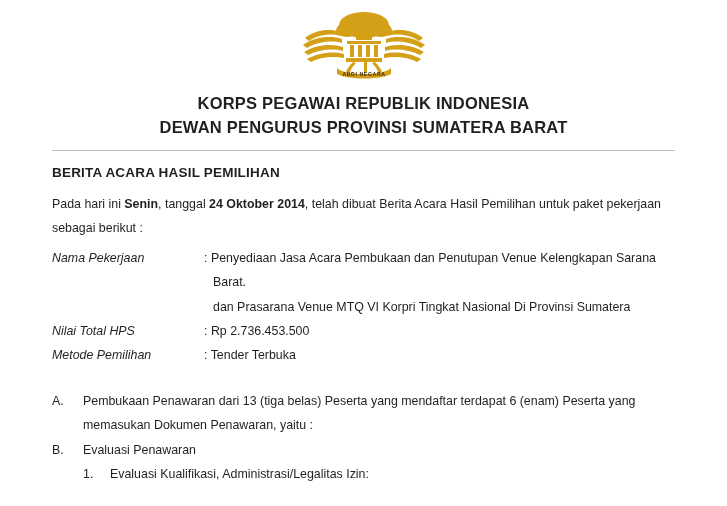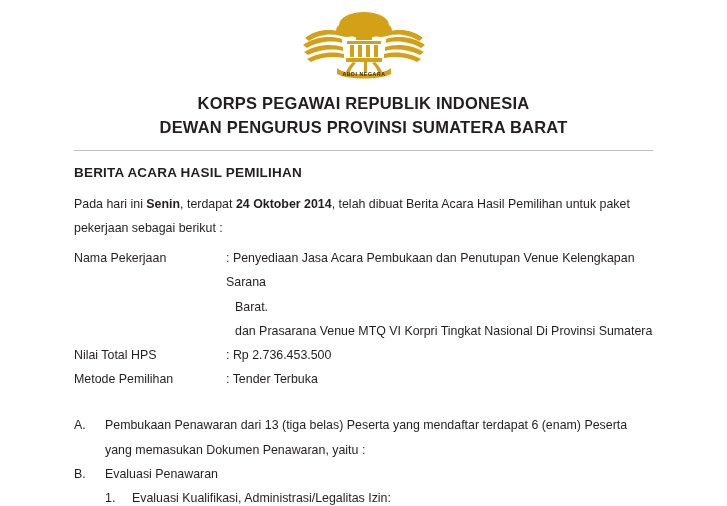--- a/index.html
+++ b/index.html
@@ -9,21 +9,21 @@
     height: 506px;
     background: #ffffff;
     font-family: "Liberation Sans", sans-serif;
     color: #231f20;
     overflow: hidden;
   }
   .page {
     position: relative;
     width: 727px;
     height: 506px;
-    padding: 0 74px;
+    padding: 0 52px;
   }
   
   .logo-wrap {
     display: flex;
     justify-content: center;
     padding-top: 8px;
   }
   .logo {
     width: 126px;
     height: 74px;
@@ -65,20 +65,21 @@
     font-size: 12.4px;
     line-height: 1.95;
   }
   .field-row {
     display: flex;
     align-items: flex-start;
   }
   .field-label {
     width: 152px;
     flex: 0 0 152px;
+    font-style: italic;
   }
   .field-value {
     flex: 1 1 auto;
   }
   .field-value .cont {
     display: block;
     padding-left: 9px;
   }
   .gap { height: 20px; }
 
@@ -152,21 +153,21 @@
     <div>KORPS PEGAWAI REPUBLIK INDONESIA</div>
     <div>DEWAN PENGURUS PROVINSI SUMATERA BARAT</div>
   </div>
 
   <hr class="rule">
 
   <div class="doc-title">BERITA ACARA HASIL PEMILIHAN</div>
 
   <div class="para">
     <span>Pada hari ini</span>
-    <span class="b">Senin</span><span>, terdapat</span>
+    <span class="b">Senin</span><span>, tanggal</span>
     <span class="b">24 Oktober 2014</span><span>, telah dibuat Berita Acara Hasil Pemilihan untuk paket pekerjaan sebagai berikut :</span>
   </div>
 
   <div class="fields">
 
     <div class="field-row">
       <div class="field-label">Nama Pekerjaan</div>
       <div class="field-value">
         <span>: Penyediaan Jasa Acara Pembukaan dan Penutupan Venue Kelengkapan Sarana</span>
         <span class="cont">Barat.</span>

